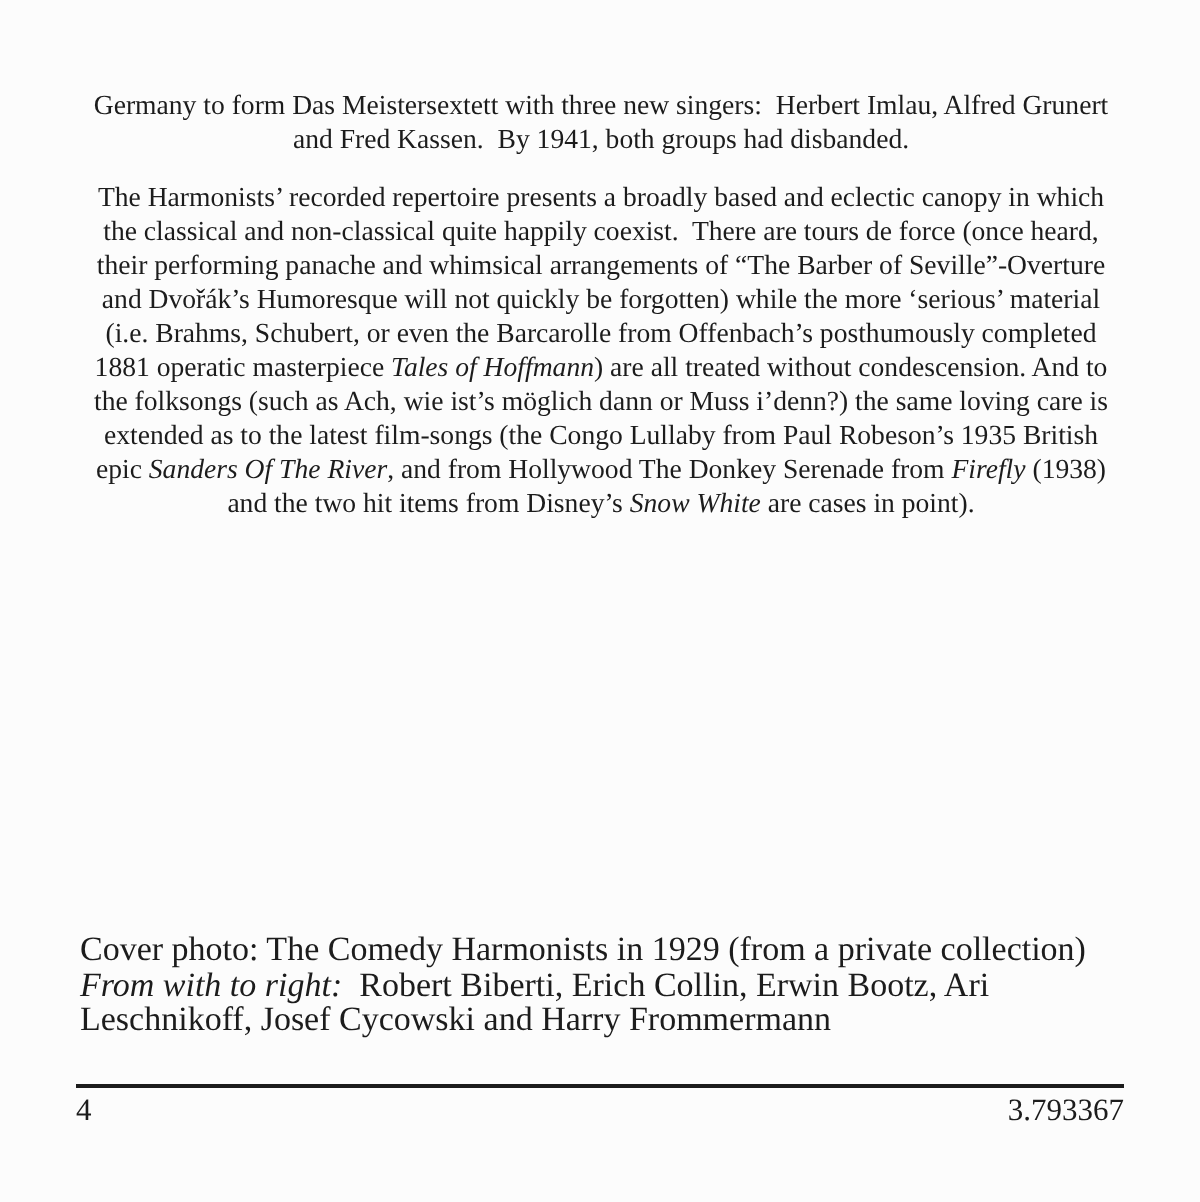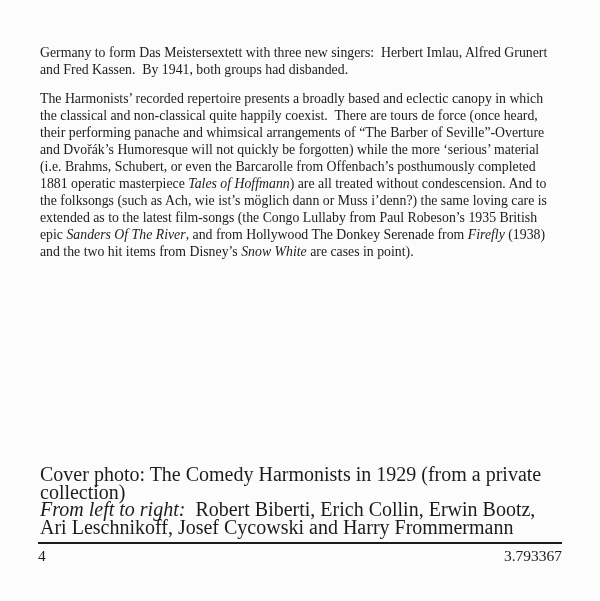--- a/index.html
+++ b/index.html
@@ -20,35 +20,35 @@
     position: absolute;
     top: 44px;
     left: 40px;
     width: 521px;
   }
   .liner-notes p {
     margin: 0 0 12px 0;
     font-size: 13.8px;
     line-height: 17px;
     white-space: pre-wrap;
-    text-align: left;
+    text-align: center;
   }
   .byline {
     font-style: italic;
     margin-top: 14px !important;
   }
   .credits {
     position: absolute;
     top: 466px;
     left: 40px;
     width: 523px;
   }
   .credits p {
     margin: 0;
-    font-size: 20px;
+    font-size: 17px;
     line-height: 17.5px;
     white-space: pre-wrap;
   }
   .footer {
     position: absolute;
     top: 542px;
     left: 38px;
     width: 524px;
     border-top: 2px solid var(--ink, #1c1c1c);
     display: flex;
@@ -66,21 +66,21 @@
 
 <div class="page">
 
   <div class="liner-notes">
     <p class="rich"><span>Germany to form Das Meistersextett with three new singers:  Herbert Imlau, Alfred Grunert and Fred Kassen.  By 1941, both groups had disbanded.</span></p>
     <p class="rich"><span>The Harmonists’ recorded repertoire presents a broadly based and eclectic canopy in which the classical and non-classical quite happily coexist.  There are tours de force (once heard, their performing panache and whimsical arrangements of </span><b>“The Barber of Seville”-Overture</b><span> and Dvořák’s </span><b>Humoresque</b><span> will not quickly be forgotten) while the more ‘serious’ material (i.e. Brahms, Schubert, or even the </span><b>Barcarolle</b><span> from Offenbach’s posthumously completed 1881 operatic masterpiece </span><i>Tales of Hoffmann</i><span>) are all treated without condescension. And to the folksongs (such as </span><b>Ach, wie ist’s möglich dann</b><span> or </span><b>Muss i’denn?</b><span>) the same loving care is extended as to the latest film-songs (the </span><b>Congo Lullaby</b><span> from Paul Robeson’s 1935 British epic </span><i>Sanders Of The River</i><span>, and from Hollywood </span><b>The Donkey Serenade</b><span> from </span><i>Firefly</i><span> (1938) and the two hit items from Disney’s </span><i>Snow White</i><span> are cases in point).</span></p>
   </div>
 
   <div class="credits">
     <p class="rich"><span>Cover photo: The Comedy Harmonists in 1929 (from a private collection)</span></p>
-    <p class="rich"><i>From left to right:</i><span>  Robert Biberti, Erich Collin, Erwin Bootz, Ari Leschnikoff, Josef Cycowski and Harry Frommermann</span></p>
+    <p class="rich"><i>From with to right:</i><span>  Robert Biberti, Erich Collin, Erwin Bootz, Ari Leschnikoff, Josef Cycowski and Harry Frommermann</span></p>
   </div>
 
   <div class="footer">
     <span>4</span>
     <span>3.793367</span>
   </div>
 
 </div>
 
 </body></html>

